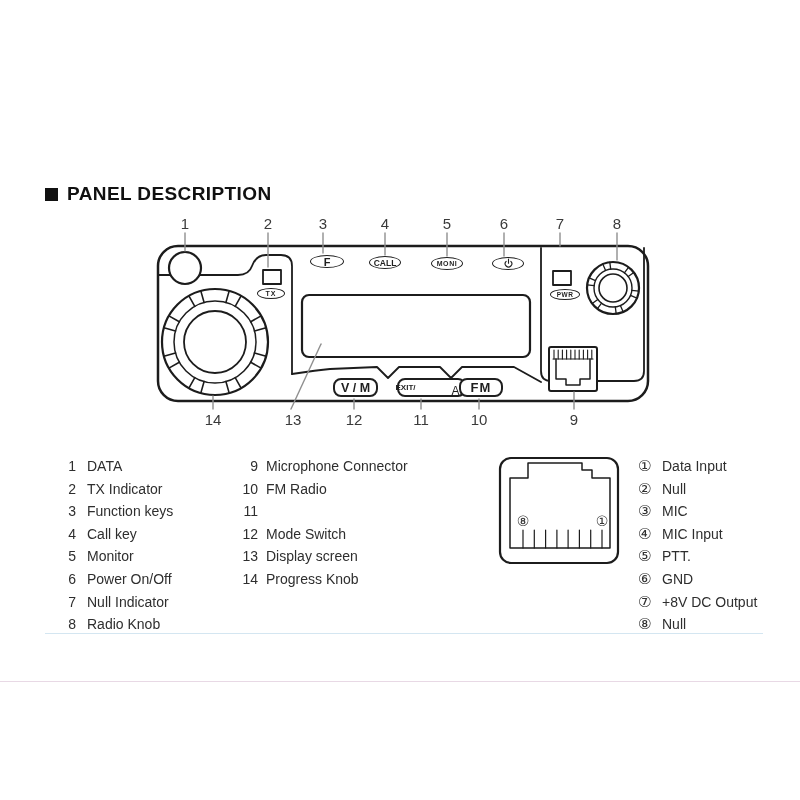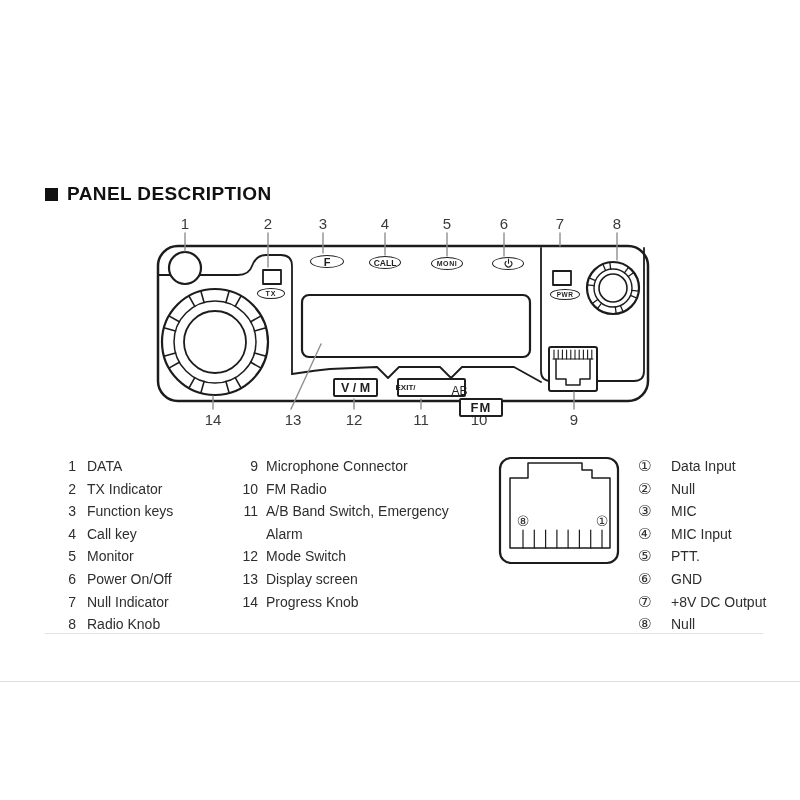--- a/index.html
+++ b/index.html
@@ -16,48 +16,48 @@
   
   .art { position:absolute; left:0; top:0; pointer-events:none; }
 
   
   .co { position:absolute; width:26px; text-align:center; font-size:15px; color:#3a3a3a; }
 
   
   .pill { position:absolute; display:flex; align-items:center; justify-content:center;
           background:#fff; border:1.6px solid #1f1f1f; border-radius:50%;
           font-weight:bold; color:#1f1f1f; box-sizing:border-box; }
-  .pill-lg { border-width:2.4px; border-radius:2px; }
+  .pill-lg { border-width:2.4px; border-radius:8px; }
   .f-btn    { left:310px; top:255px; width:34px; height:13px; font-size:11px; }
   .call-btn { left:369px; top:256px; width:32px; height:13px; font-size:8.5px; }
   .moni-btn { left:431px; top:257px; width:32px; height:13px; font-size:7px; letter-spacing:.6px; }
   .pwr-btn  { left:492px; top:257px; width:32px; height:13px; }
   .vm-btn   { left:333px; top:378px; width:45px; height:19px; font-size:12.5px; }
   .exit-btn { left:397px; top:378px; width:69px; height:19px; }
-  .fm-btn   { left:459px; top:398px; width:44px; height:19px; font-size:13px; letter-spacing:1px; }
+  .fm-btn   { left:459px; top:378px; width:44px; height:19px; font-size:13px; letter-spacing:1px; }
   .exit-top { font-size:8px; font-weight:bold; }
   .exit-sub { font-size:12px; font-weight:normal; transform:translateY(3px);padding-left:36px; }
 
   
   .tag { position:absolute; border:1.5px solid #1f1f1f; border-radius:50%;
          display:flex; align-items:center; justify-content:center;
          font-weight:bold; color:#1f1f1f; background:#fff; box-sizing:border-box; }
   .tx-tag  { left:257px; top:288px; width:28px; height:11px; font-size:7px; letter-spacing:1px; }
   .pwr-tag { left:550px; top:289px; width:30px; height:11px; font-size:6.5px; letter-spacing:.5px; }
 
   
   .pinmark { position:absolute; width:22px; text-align:center; font-size:14px; color:#333; }
 
   
   .leg-col { position:absolute; top:455px; }
   .leg-row { display:flex; line-height:22.6px; font-size:14px; color:#2e2e2e; white-space:nowrap; }
   .leg-num  { text-align:right; flex:none; }
   .col-left  { left:62px; }  .col-left  .leg-num { width:14px; }  .col-left  .leg-lbl { margin-left:11px; }
   .col-mid   { left:234px; } .col-mid   .leg-num { width:24px; }  .col-mid   .leg-lbl { margin-left:8px; }
-  .col-right { left:638px; } .col-right .leg-num { width:18px; font-size:15px; text-align:left; } .col-right .leg-lbl { margin-left:15px; }
+  .col-right { left:638px; } .col-right .leg-num { width:18px; font-size:15px; text-align:left; } .col-right .leg-lbl { margin-left:6px; }
   .note { position:absolute; left:234px; top:612px; font-size:14px; line-height:22.6px; color:#2e2e2e; white-space:nowrap; }
 
   
   .hr1 { position:absolute; left:45px; width:718px; top:633px; height:1px; background:rgba(170,205,228,.5); }
   .hr2 { position:absolute; left:0; width:800px; top:681px; height:1px; background:rgba(213,186,208,.55); }
 </style>
 </head>
 <body>
 
 <div class="page">
@@ -266,25 +266,20 @@
     <div class="leg-row">
         <span class="leg-num">9</span>
         <span class="leg-lbl">Microphone Connector</span>
       </div>
     <div class="leg-row">
         <span class="leg-num">10</span>
         <span class="leg-lbl">FM Radio</span>
       </div>
     <div class="leg-row">
         <span class="leg-num">11</span>
-        <span class="leg-lbl">A/B Band Switch, Emergency</span>
-      </div>
-    <div class="leg-row">
-        <span class="leg-num"></span>
-        <span class="leg-lbl">Alarm</span>
       </div>
     <div class="leg-row">
         <span class="leg-num">12</span>
         <span class="leg-lbl">Mode Switch</span>
       </div>
     <div class="leg-row">
         <span class="leg-num">13</span>
         <span class="leg-lbl">Display screen</span>
       </div>
     <div class="leg-row">

